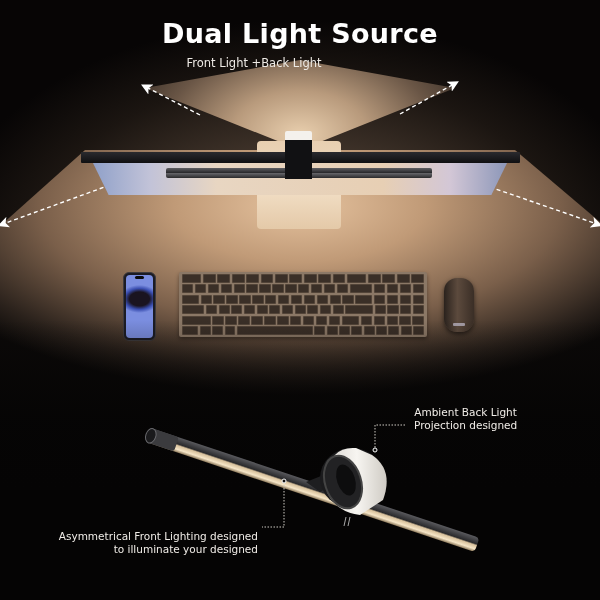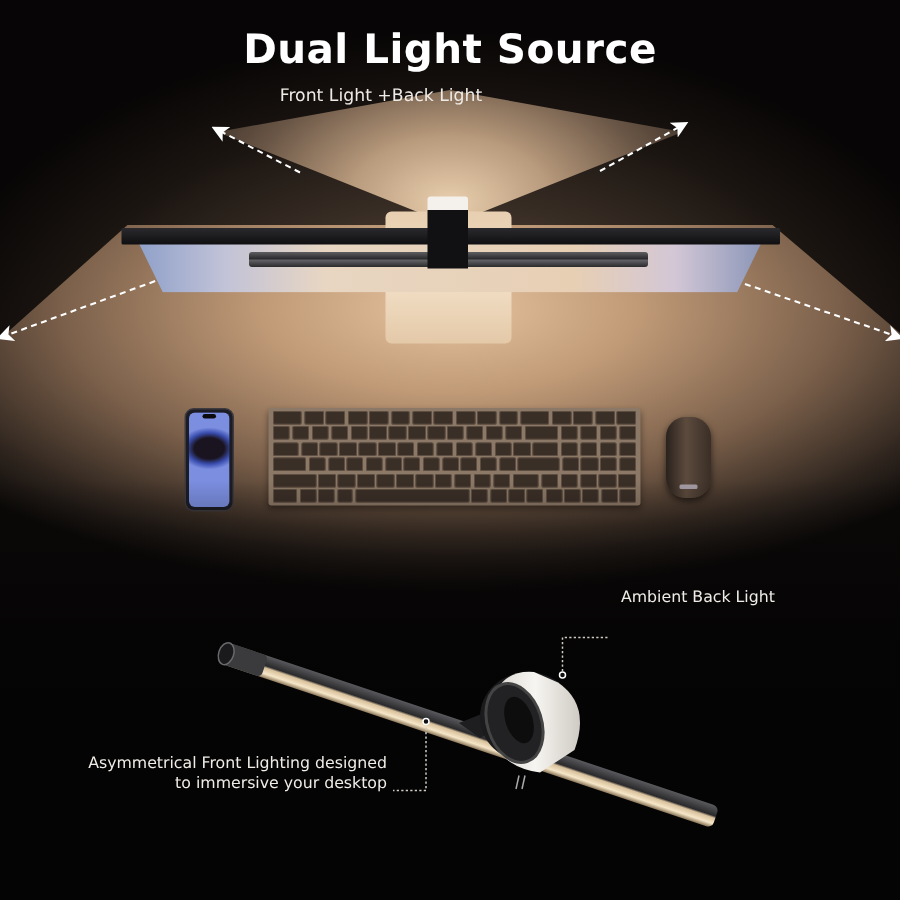--- a/index.html
+++ b/index.html
@@ -63,22 +63,22 @@
   
   .title { position: absolute; left: 0; top: 18px; width: 600px; text-align: center;
     color: #ffffff; font-size: 27px; font-weight: bold; letter-spacing: 0.3px; }
   .subtitle { position: absolute; left: 0; top: 56px; width: 508px; text-align: center;
     color: #eeeae5; font-size: 11.5px; }
 
   
   .product { position: absolute; left: 0; top: 0; }
 
   .callout { position: absolute; color: #f0ece7; font-size: 10.5px; line-height: 13px; }
-  .callout-back { left: 414px; top: 392px; text-align: center; }
-  .callout-front { left: 40px; top: 503px; width: 218px; text-align: right; }
+  .callout-back { left: 414px; top: 406px; text-align: center; }
+  .callout-front { left: 40px; top: 530px; width: 218px; text-align: right; }
 </style>
 </head>
 <body>
 
 <div class="stage">
   <div class="beam-back"></div>
   <div class="beam-front"></div>
 
   <svg class="arrows" width="600" height="600">
     <defs>
@@ -262,19 +262,20 @@
       <circle cx="375" cy="450" r="2" fill="#111" stroke="#fff" stroke-dasharray="0"></circle>
     </g>
     <g stroke="#cfcac3" stroke-width="1" stroke-dasharray="1.5,1.5" fill="none">
       <polyline points="284,482 284,527 262,527"></polyline>
       <circle cx="284" cy="481" r="2" fill="#111" stroke="#fff" stroke-dasharray="0"></circle>
     </g>
   </svg>
 
   <div class="callout callout-back">
     <div>Ambient Back Light</div>
+    <div>Projection designed</div>
   </div>
 
   <div class="callout callout-front">
     <div>Asymmetrical Front Lighting designed</div>
-    <div>to immersive your desktop</div>
+    <div>to illuminate your designed</div>
   </div>
 </div>
 
 </body></html>

